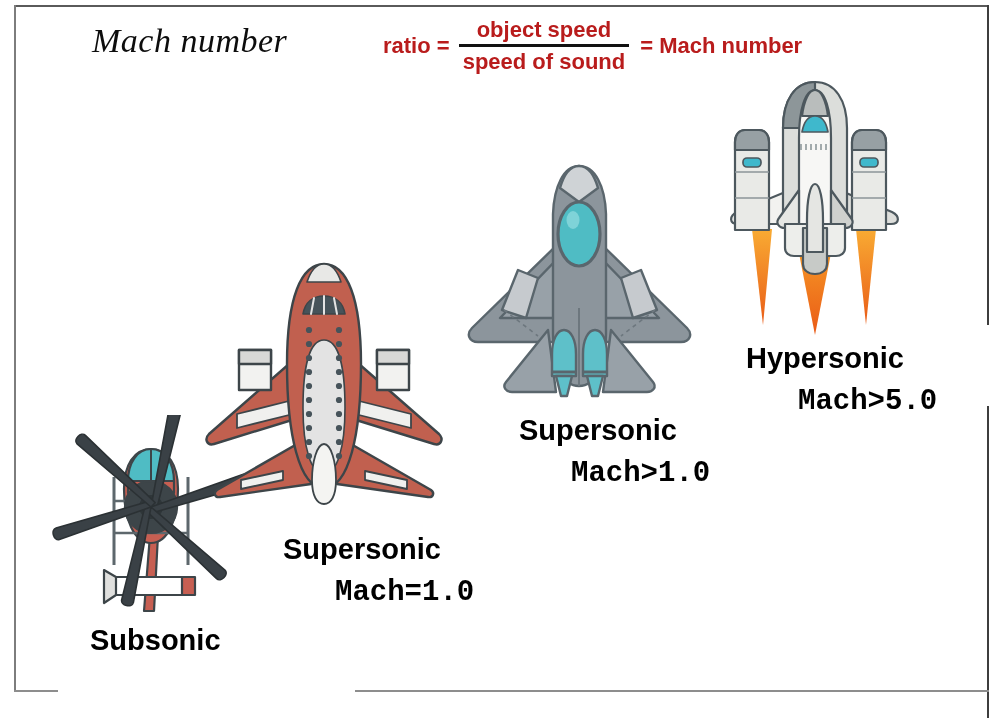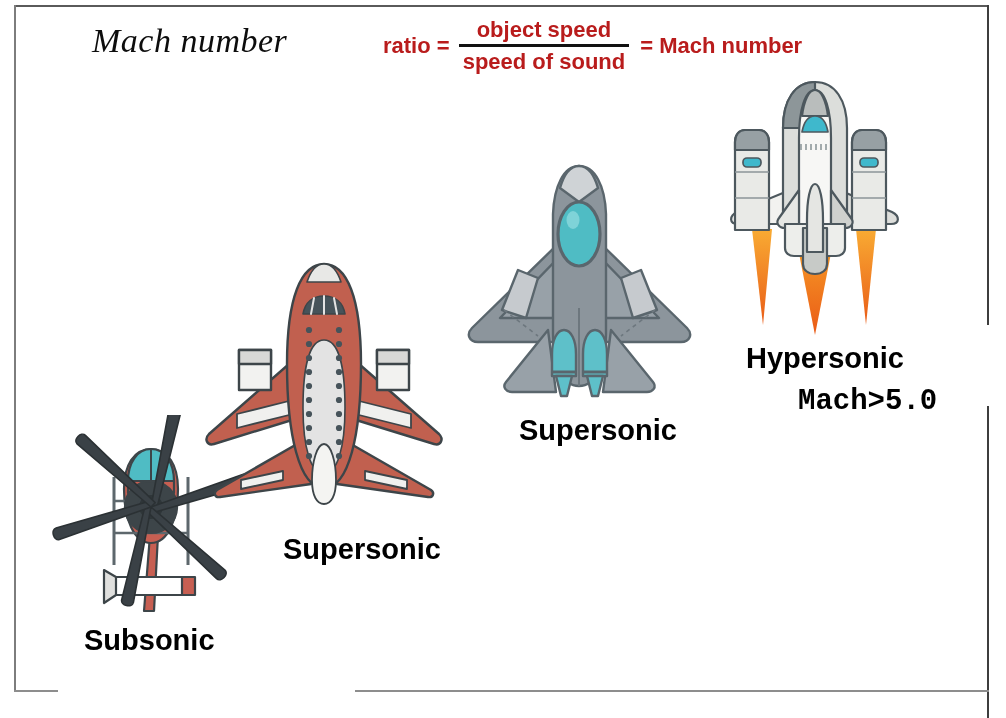--- a/index.html
+++ b/index.html
@@ -99,21 +99,21 @@
   .caption {
     position: absolute;
     font-weight: bold;
     font-size: 29px;
     color: #000000;
     line-height: 1.52;
     white-space: nowrap;
   }
   .caption .mach { display: block; padding-left: 52px; font-family: Liberation Mono, monospace; }
 
-  .cap-subsonic   { left: 84px;  top: 618px; }
+  .cap-subsonic   { left: 90px;  top: 618px; }
   .cap-transonic  { left: 283px; top: 527px; }
   .cap-supersonic { left: 519px; top: 408px; }
   .cap-hypersonic { left: 746px; top: 336px; }
 
   
   .craft { position: absolute; }
   .craft svg { display: block; }
 </style>
 </head>
 <body>
@@ -351,24 +351,26 @@
       </g>
     </svg>
   </div>
 
   <div class="caption cap-subsonic">
     <span>Subsonic</span>
   </div>
 
   <div class="caption cap-transonic">
     <span>Supersonic</span>
+    <span class="mach">Mach=1.0</span>
   </div>
 
   <div class="caption cap-supersonic">
     <span>Supersonic</span>
+    <span class="mach">Mach&gt;1.0</span>
   </div>
 
   <div class="caption cap-hypersonic">
     <span>Hypersonic</span>
     <span class="mach">Mach&gt;5.0</span>
   </div>
 
 </div>
 
 </body></html>

